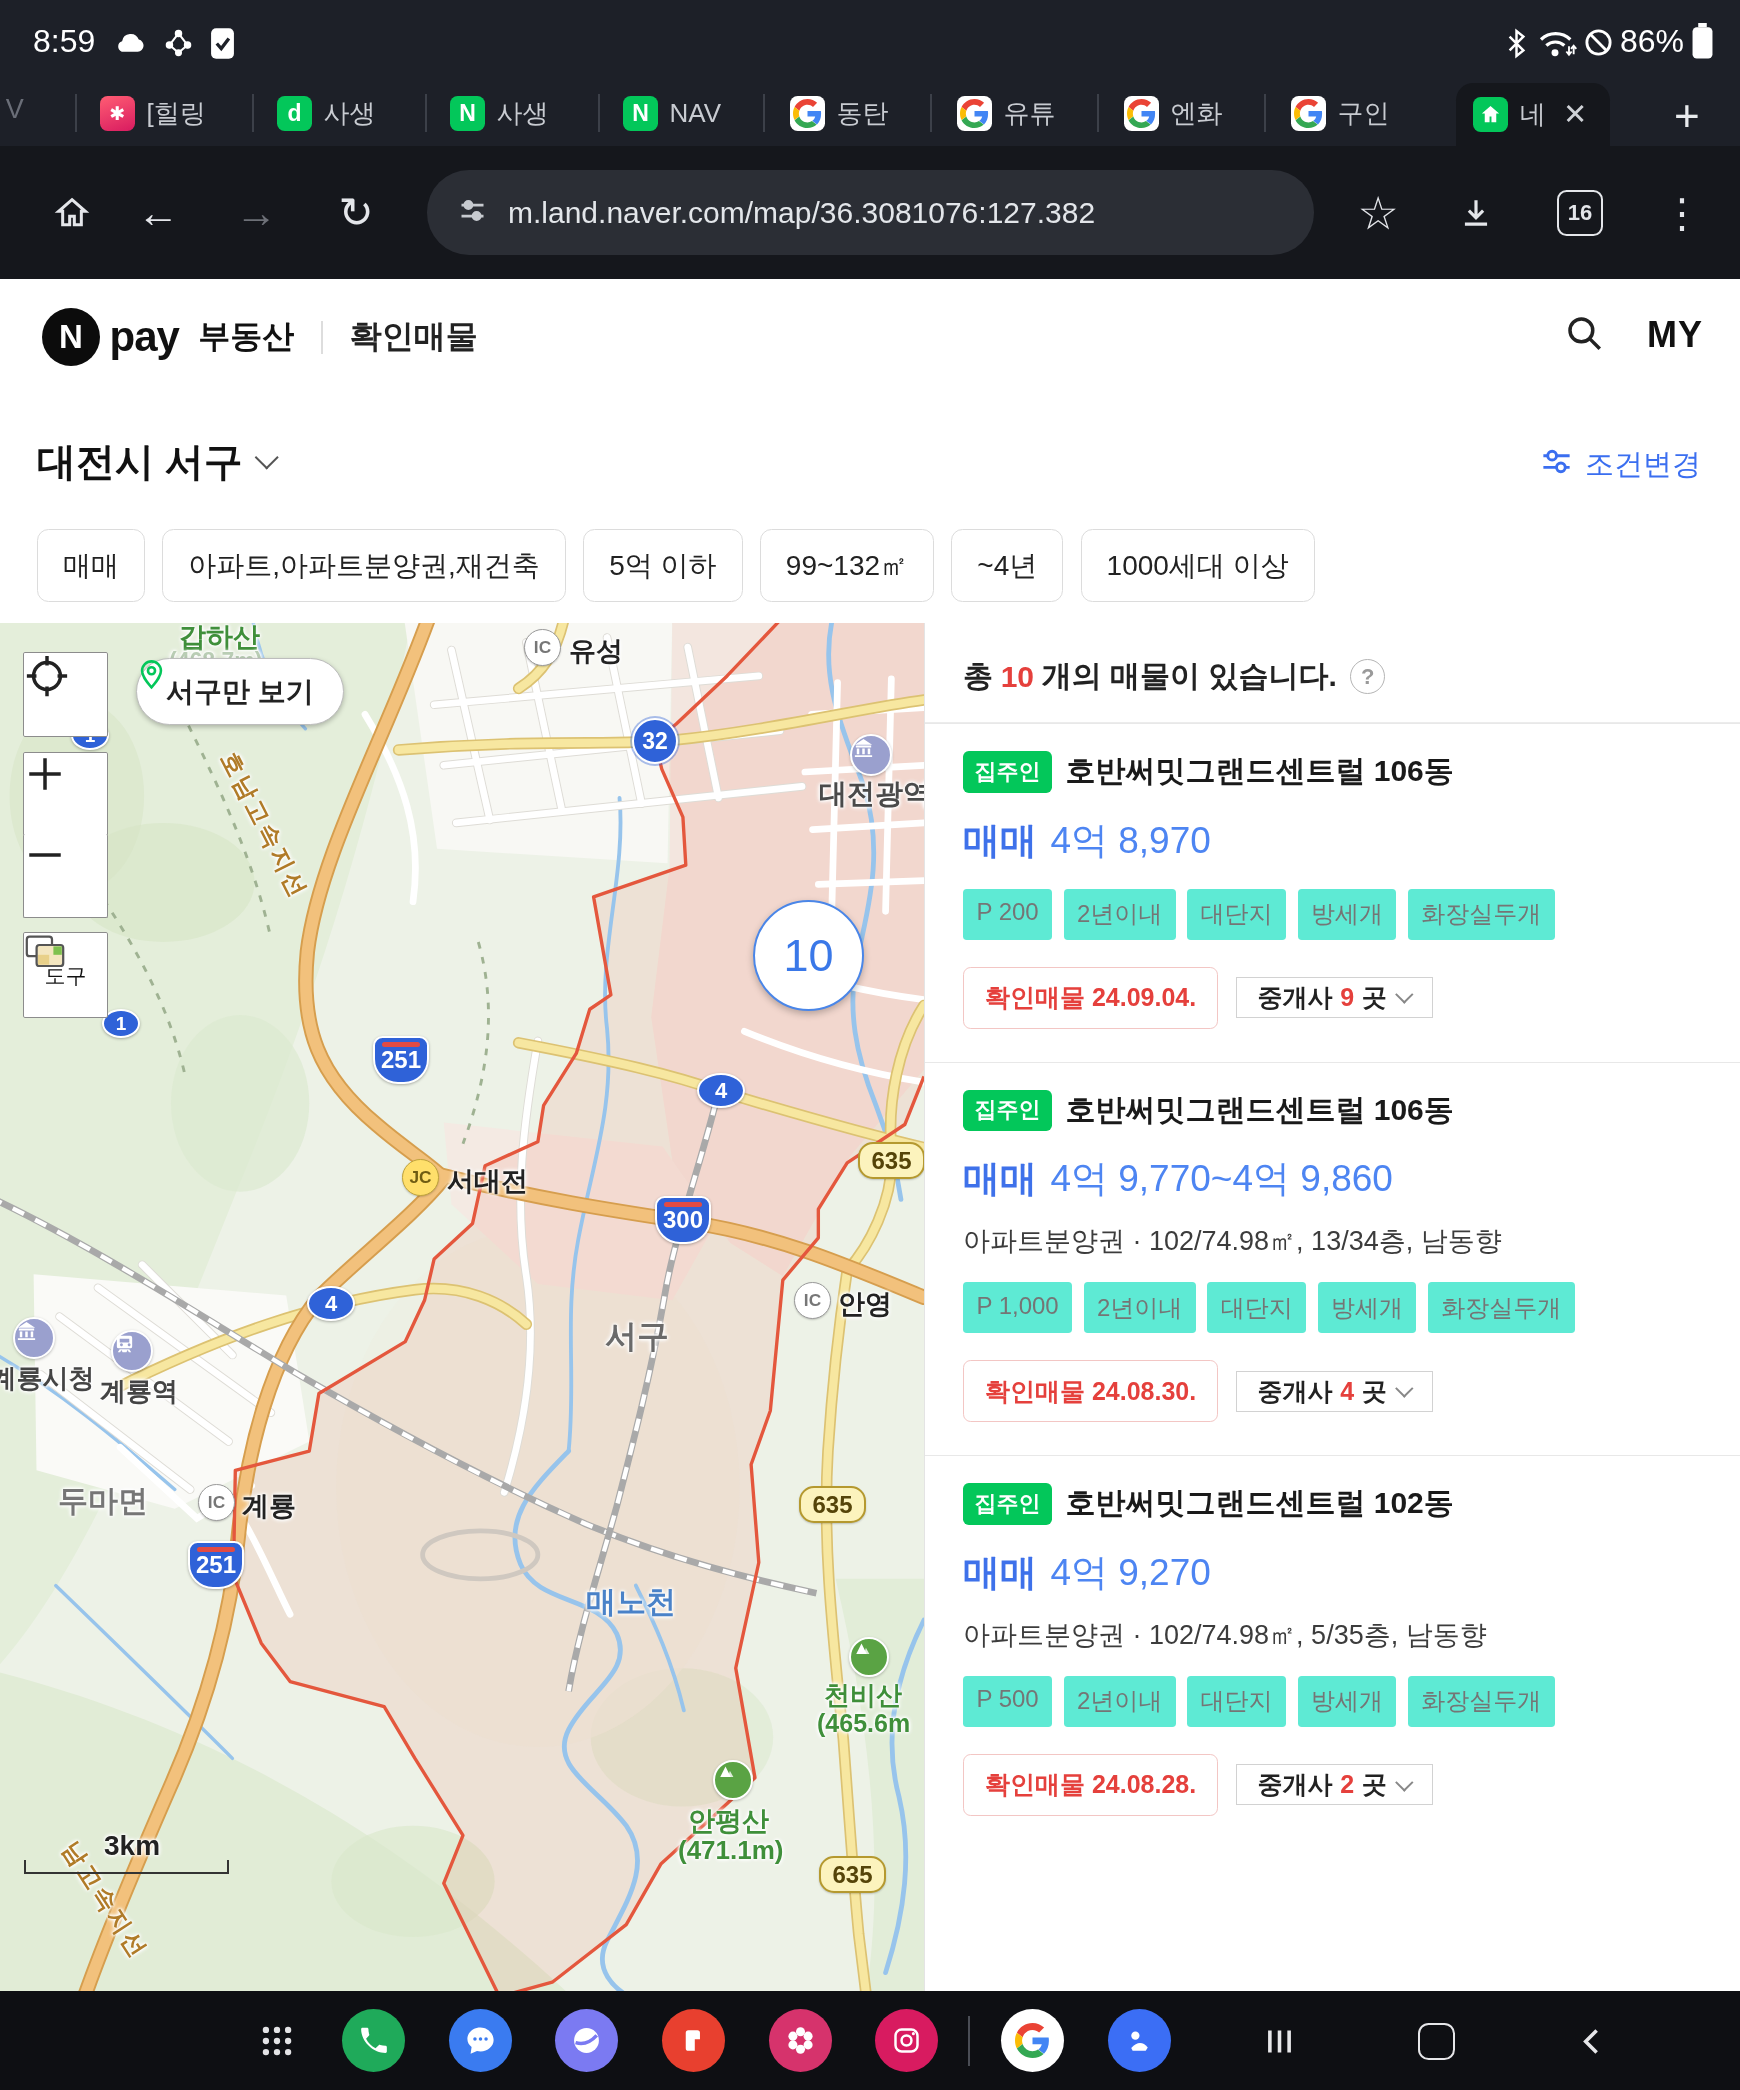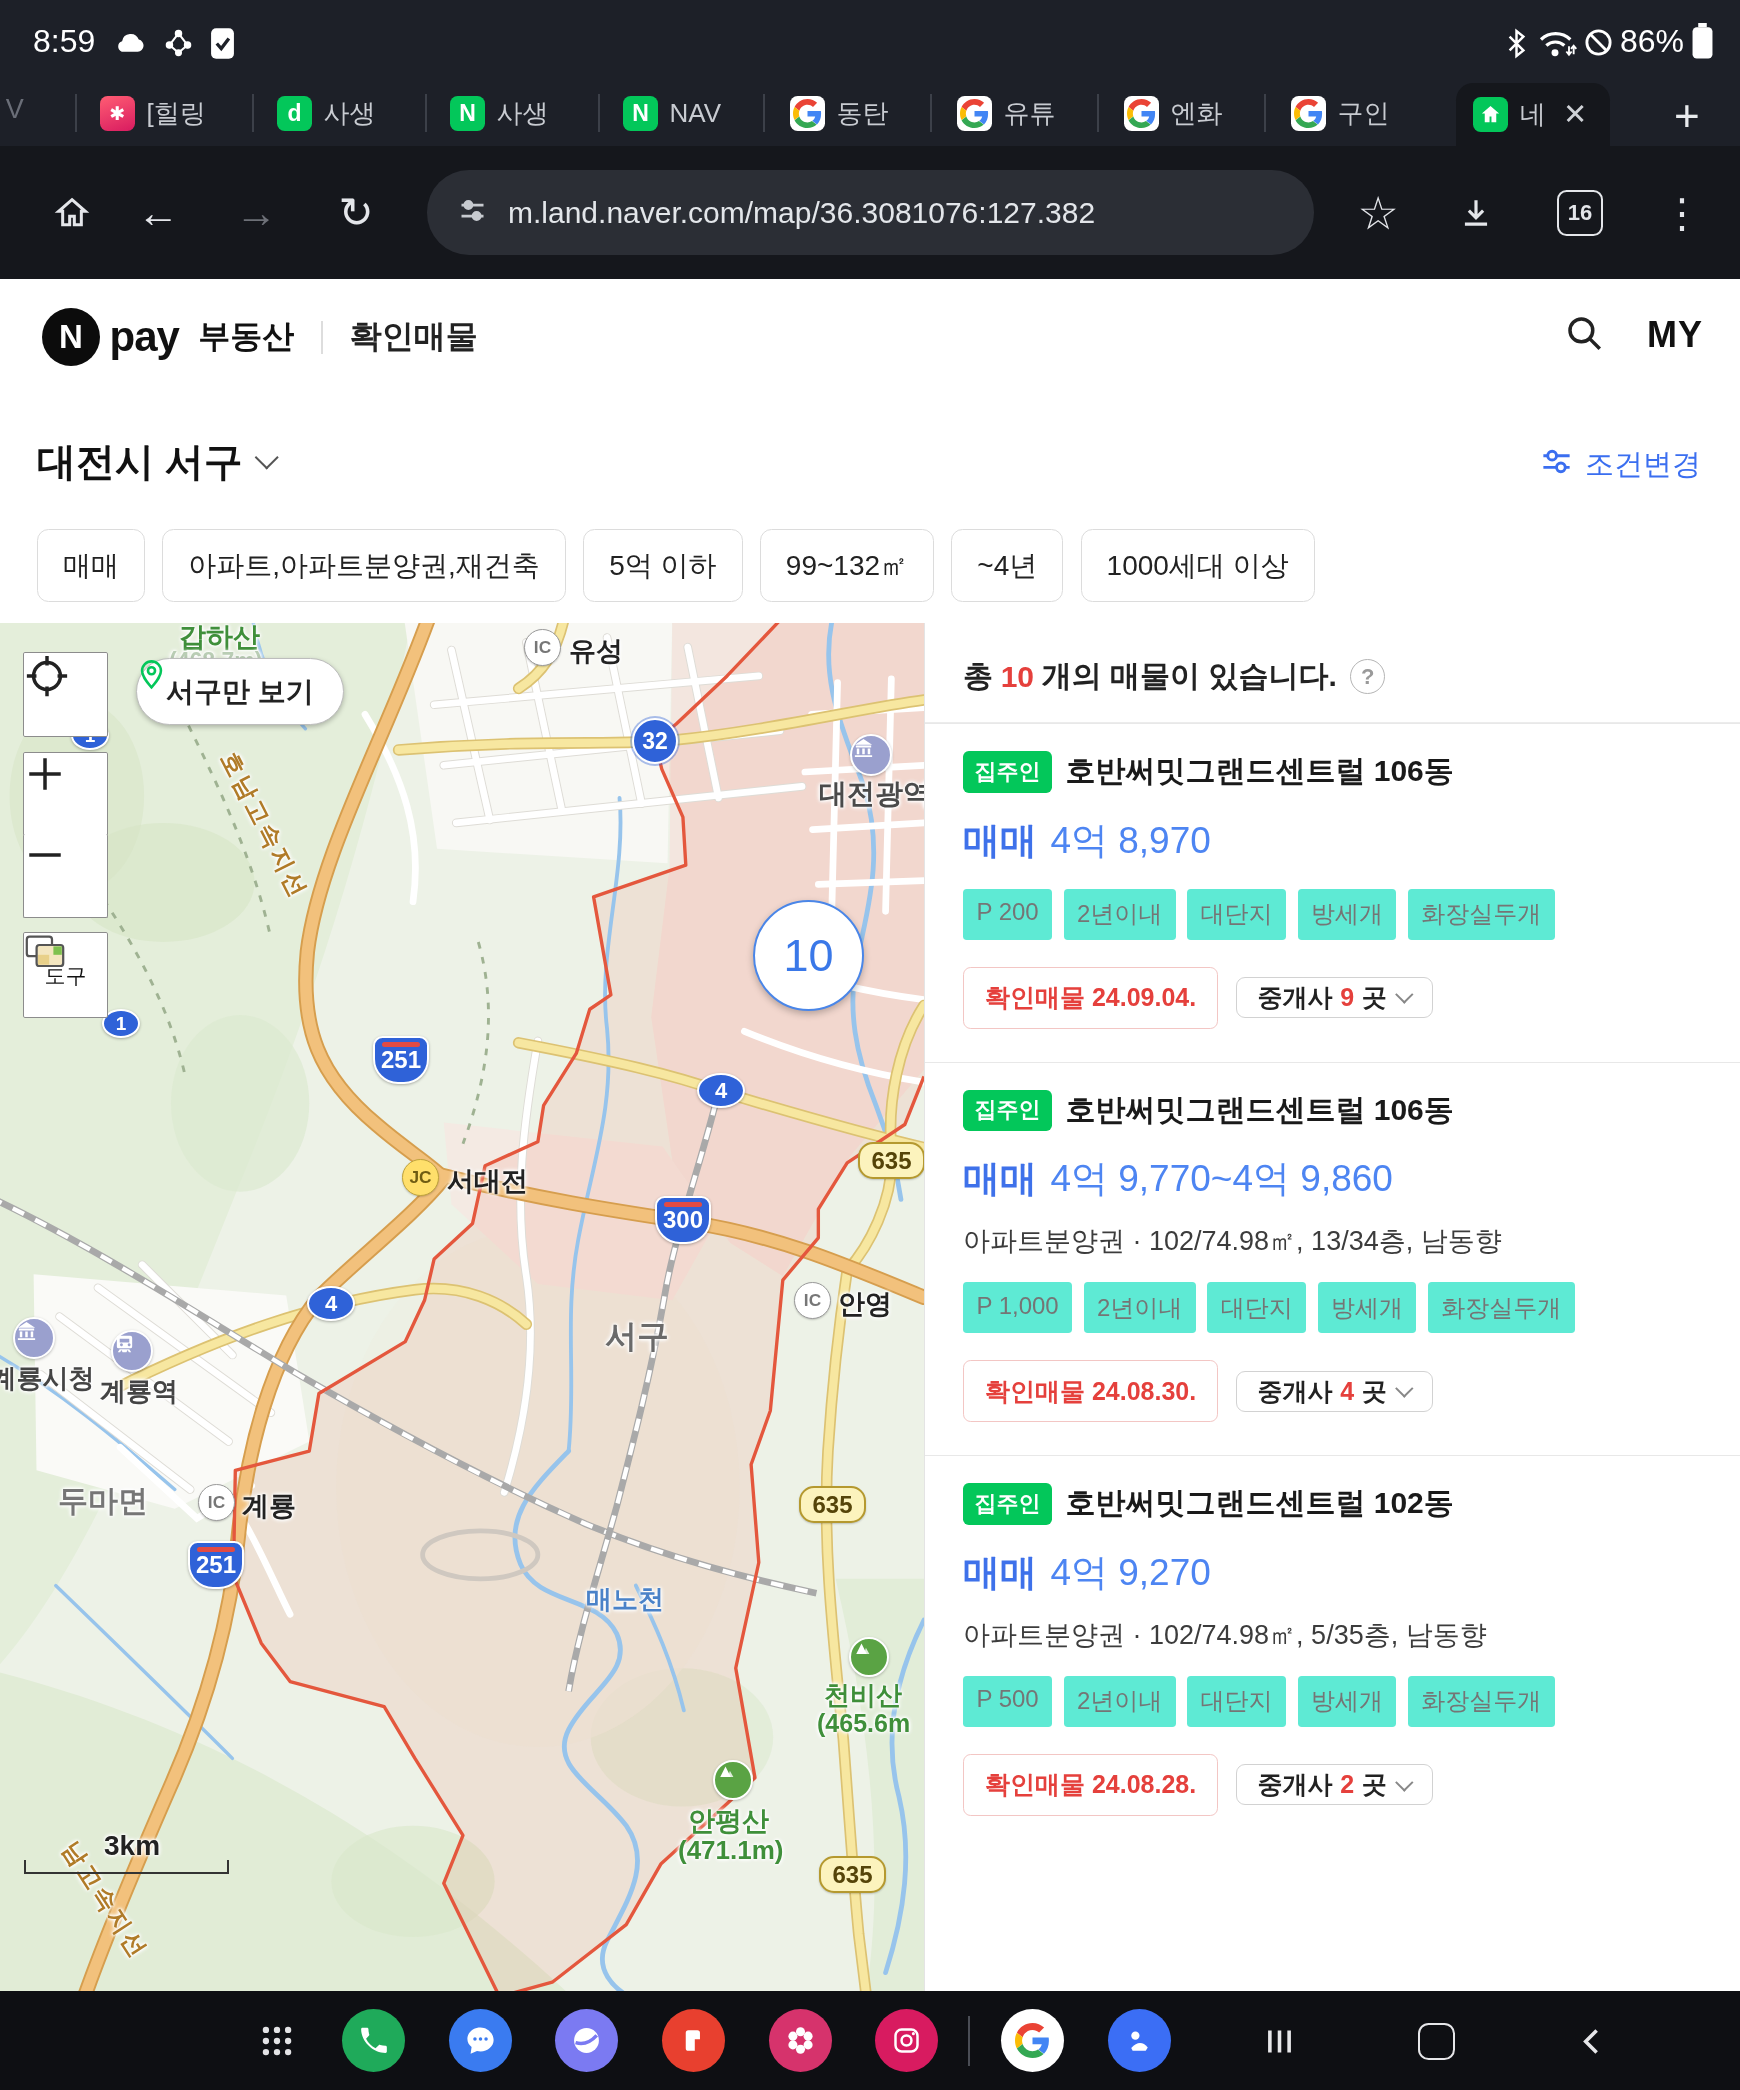--- a/index.html
+++ b/index.html
@@ -101,21 +101,21 @@
   .c-badge{background:#03c75a;color:#fff;font-size:22px;font-weight:700;border-radius:5.8px;padding:5.8px 11.5px;flex:0 0 auto;}
   .c-title{font-size:30px;font-weight:800;color:#1a1a1a;white-space:nowrap;}
   .c-price{margin-top:23px;font-size:37px;}
   .c-price .pt{color:#3e71ea;font-weight:800;margin-right:13.4px;}
   .c-price .pv{color:#4d85f2;font-weight:500;}
   .c-detail{margin-top:19px;font-size:27px;color:#3c3c3c;}
   .c-tags{margin-top:23px;display:flex;gap:11.5px;flex-wrap:wrap;}
   .c-tag{background:#5eead4;color:#757575;font-size:24px;padding:9.6px 13.4px;border-radius:3.8px;white-space:nowrap;}
   .c-btns{margin-top:27px;display:flex;gap:17.3px;align-items:center;}
   .btn-confirm{border:1.9px solid #f3c6c4;border-radius:7.7px;padding:13.4px 21px;font-size:25px;font-weight:800;color:#e5403c;background:#fff;}
-  .btn-agent{border:1.9px solid #d2d2d2;border-radius:9px;padding:3px 21px;font-size:25px;font-weight:700;color:#222;background:#fff;
+  .btn-agent{border:1.9px solid #d2d2d2;border-radius:0;padding:3px 21px;font-size:25px;font-weight:700;color:#222;background:#fff;
              display:flex;align-items:center;gap:7.7px;}
   .btn-agent .red{color:#e5403c;}
   .chev-s{display:inline-block;width:10.6px;height:10.6px;border-right:2.4px solid #888;border-bottom:2.4px solid #888;
           transform:rotate(45deg);margin-top:-5.8px;margin-left:3.8px;}
   
   #bottom-nav{position:absolute;left:0;top:1991px;width:1741px;height:100px;background:#0e0f13;}
   .bn-app{position:absolute;top:18px;width:63px;height:63px;border-radius:50%;display:flex;align-items:center;justify-content:center;}
   .bn-div{position:absolute;top:25px;width:1.9px;height:50px;background:#4a4d55;}
   .bn-sys{position:absolute;top:0;height:100px;display:flex;align-items:center;justify-content:center;width:77px;}
 </style>
@@ -477,21 +477,21 @@
         </svg>
       </div>
     <div class="mlabel" style="left:100px;top:751px;font-size:26px;color:#444">계룡역</div>
     <div class="mlabel" style="left:58px;top:858px;font-size:30px;color:#767676">두마면</div>
     <div class="ic-circ" style="left:198px;top:861px">IC</div>
     <div class="mlabel" style="left:242px;top:865px;font-size:27px;color:#222">계룡</div>
     <div class="shield" style="left:188px;top:918px">
         <i></i>
         <span>251</span>
       </div>
-    <div class="mlabel" style="left:586px;top:959px;font-size:26px;color:#4a82c8">매노천</div>
+    <div class="mlabel" style="left:586px;top:959px;font-size:30px;color:#4a82c8">매노천</div>
     <div class="mt-ic" style="left:849px;top:1014px">
       <svg width="21" height="21" viewBox="0 0 24 24" fill="#fff">
           <path d="M12 5l6 12H6z"></path>
           <path d="M17 10l4 7h-6z" opacity=".8"></path>
         </svg>
       </div>
     <div class="mlabel mt-label" style="left:824px;top:1055px;font-size:26px">천비산</div>
     <div class="mlabel mt-label" style="left:817px;top:1086px;font-size:25px">(465.6m</div>
     <div class="mt-ic" style="left:713px;top:1137px">
       <svg width="21" height="21" viewBox="0 0 24 24" fill="#fff">

